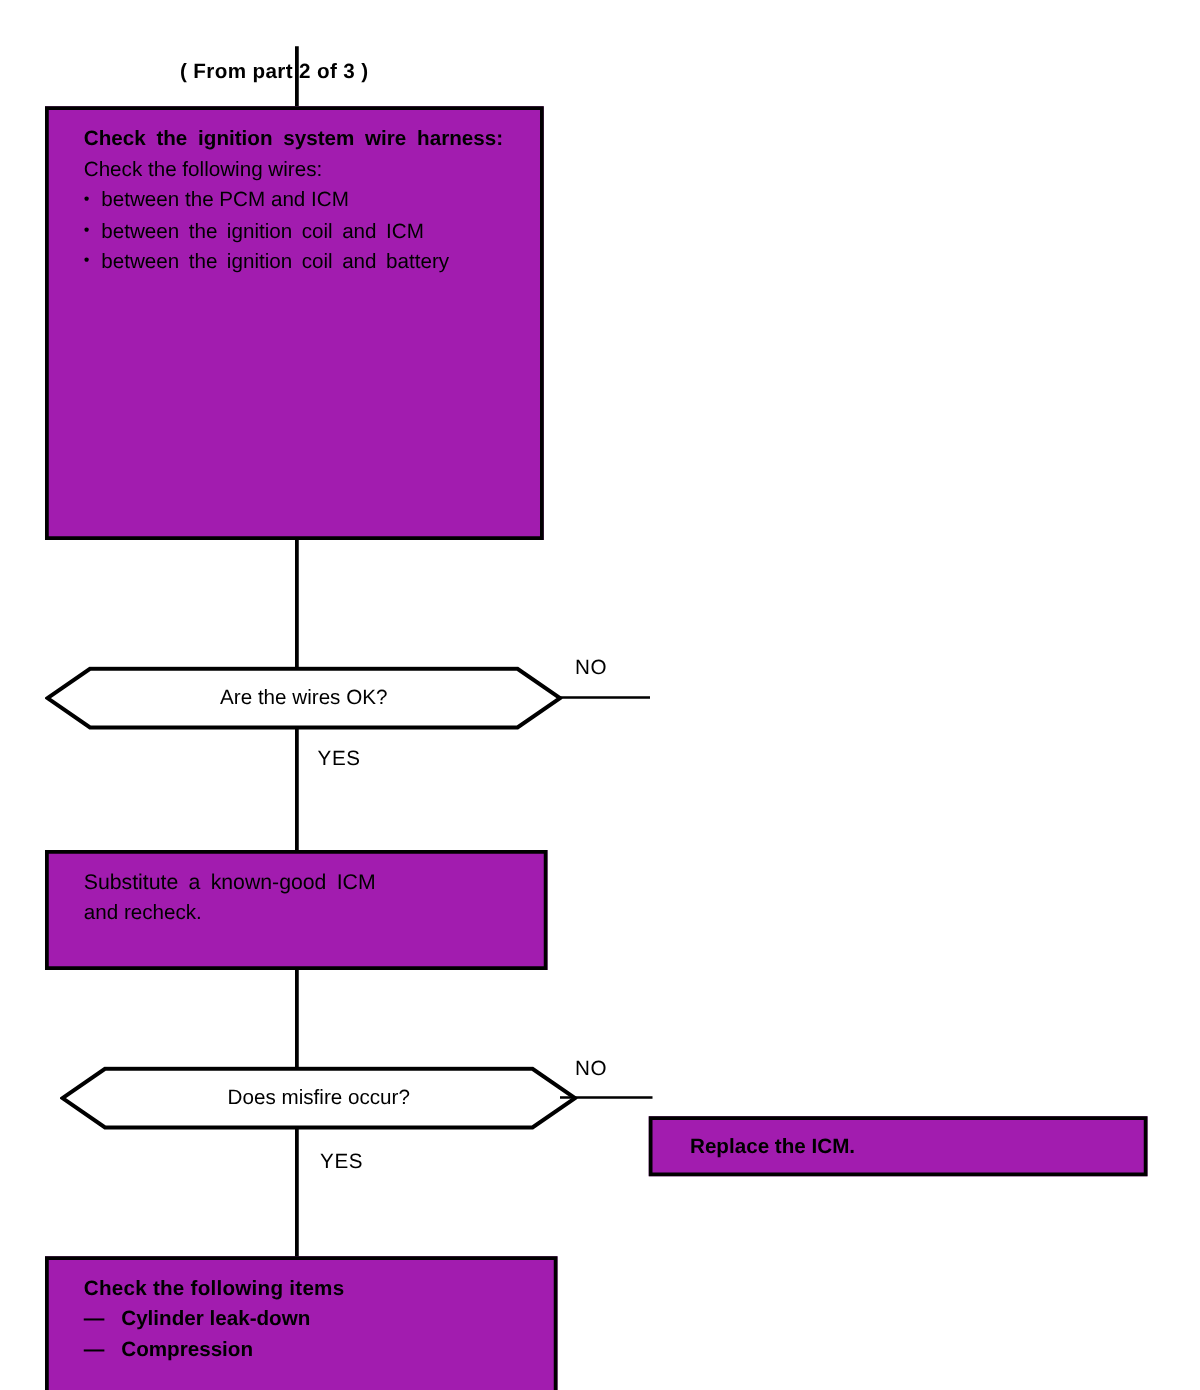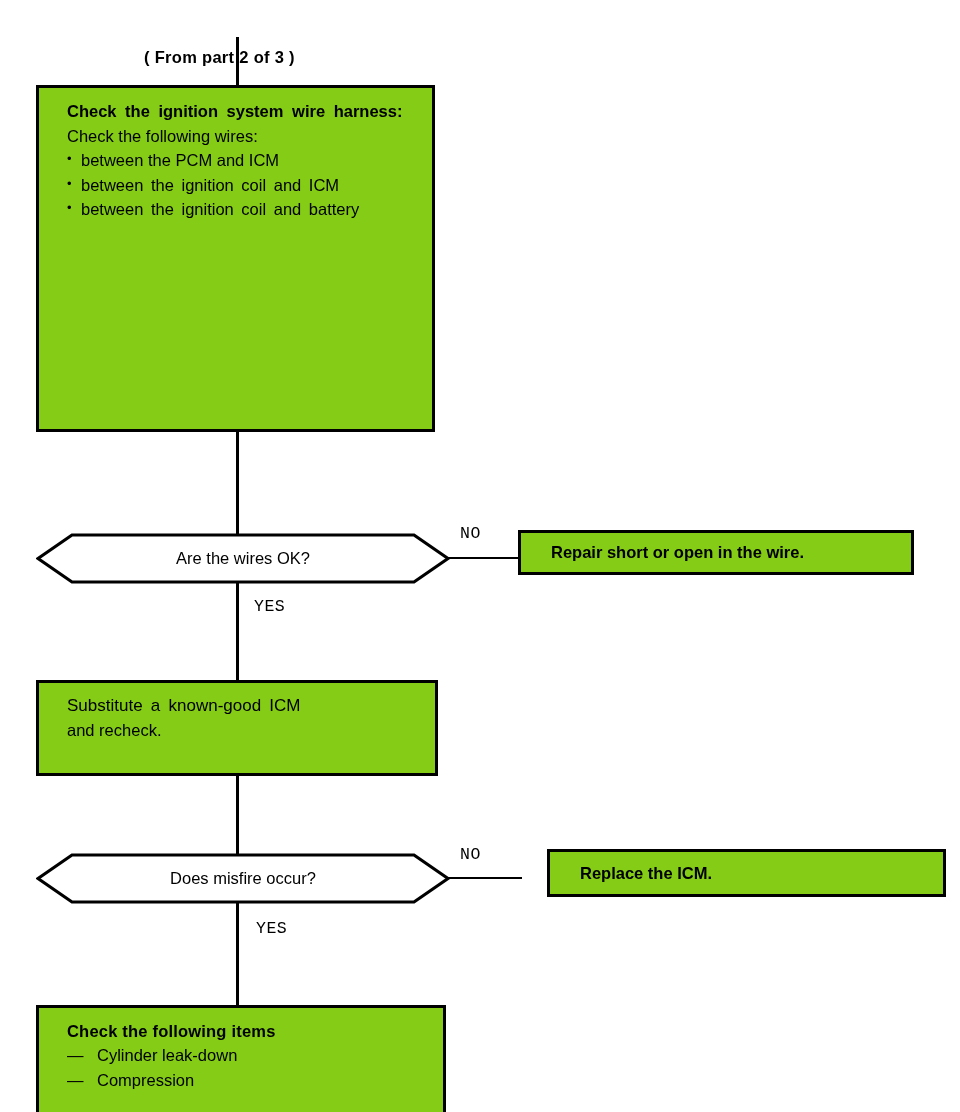--- a/index.html
+++ b/index.html
@@ -20,21 +20,21 @@
     left: 0; top: 0;
     width: 960px;
     height: 1112px;
   }
   .node {
     position: absolute;
     box-sizing: border-box;
   }
   .box {
     border: 3px solid #000;
-    background: #84cc16;
+    background: #a21caf;
   }
   .box-inner {
     padding: 12px 16px 0 28px;
   }
   .ttl {
     font-weight: bold;
     font-size: 16.5px;
     line-height: 23px;
     letter-spacing: 0.2px;
   }
@@ -76,21 +76,21 @@
     word-spacing: 0px;
   }
   .dashlist {
     list-style: none;
     margin: 0;
     padding: 0;
   }
   .dashlist li {
     position: relative;
     padding-left: 30px;
-    font-weight: normal;
+    font-weight: bold;
     font-size: 16.5px;
     line-height: 25px;
   }
   .dashlist li::before {
     content: "\2014";
     position: absolute;
     left: 0;
     top: 0;
   }
   .hexwrap {
@@ -106,21 +106,20 @@
   }
   .conn {
     position: absolute;
     background: #000;
   }
   .edge-label {
     position: absolute;
     font-size: 16.5px;
     line-height: 1;
     letter-spacing: 0.5px;
-    font-family: Liberation Mono, monospace;
   }
   .hdr {
     position: absolute;
     font-weight: bold;
     font-size: 16.5px;
     letter-spacing: 0.3px;
     white-space: nowrap;
   }
   .rbox-text {
     font-weight: bold;
@@ -159,47 +158,44 @@
   <div class="hexwrap" style="left:36px; top:533px; width:414px; height:51px;">
     <svg width="414" height="51" viewBox="0 0 414 51">
       <polygon points="2,25.5 36,2 378,2 412,25.5 378,49 36,49" fill="#ffffff" stroke="#000000" stroke-width="3.2" stroke-linejoin="miter"></polygon>
     </svg>
     <div class="hexlabel" style="top:17px;">Are the wires OK?</div>
   </div>
 
   <div class="conn" style="left:448px; top:557px; width:72px; height:2px;"></div>
   <div class="edge-label" style="left:460px; top:526px;">NO</div>
 
-  <div class="node box rbox" style="left:518px; top:530px; width:396px; height:45px;">
-    <div class="rbox-text">Repair short or open in the wire.</div>
-  </div>
 
   <div class="conn" style="left:236px; top:583px; width:3px; height:99px;"></div>
   <div class="edge-label" style="left:254px; top:599px;">YES</div>
 
   <div class="node box" style="left:36px; top:680px; width:402px; height:96px;">
     <div class="box-inner" style="padding-top:11px;">
       <div class="txt-sp">Substitute a known-good ICM</div>
       <div class="txt">and recheck.</div>
     </div>
   </div>
 
   <div class="conn" style="left:236px; top:775px; width:3px; height:80px;"></div>
 
-  <div class="hexwrap" style="left:36px; top:853px; width:414px; height:35px;">
+  <div class="hexwrap" style="left:48px; top:853px; width:414px; height:35px;">
     <svg width="414" height="51" viewBox="0 0 414 51">
       <polygon points="2,25.5 36,2 378,2 412,25.5 378,49 36,49" fill="#ffffff" stroke="#000000" stroke-width="3.2" stroke-linejoin="miter"></polygon>
     </svg>
     <div class="hexlabel" style="top:17px;">Does misfire occur?</div>
   </div>
 
   <div class="conn" style="left:448px; top:877px; width:74px; height:2px;"></div>
   <div class="edge-label" style="left:460px; top:847px;">NO</div>
 
-  <div class="node box rbox" style="left:519px; top:849px; width:399px; height:48px;margin-left:28px;">
+  <div class="node box rbox" style="left:519px; top:893px; width:399px; height:48px;">
     <div class="rbox-text">Replace the ICM.</div>
   </div>
 
   <div class="conn" style="left:236px; top:902px; width:3px; height:104px;"></div>
   <div class="edge-label" style="left:256px; top:921px;">YES</div>
 
   <div class="node box" style="left:36px; top:1005px; width:410px; height:122px;">
     <div class="box-inner" style="padding-top:12px;">
       <div class="ttl">Check the following items</div>
       <ul class="dashlist">

